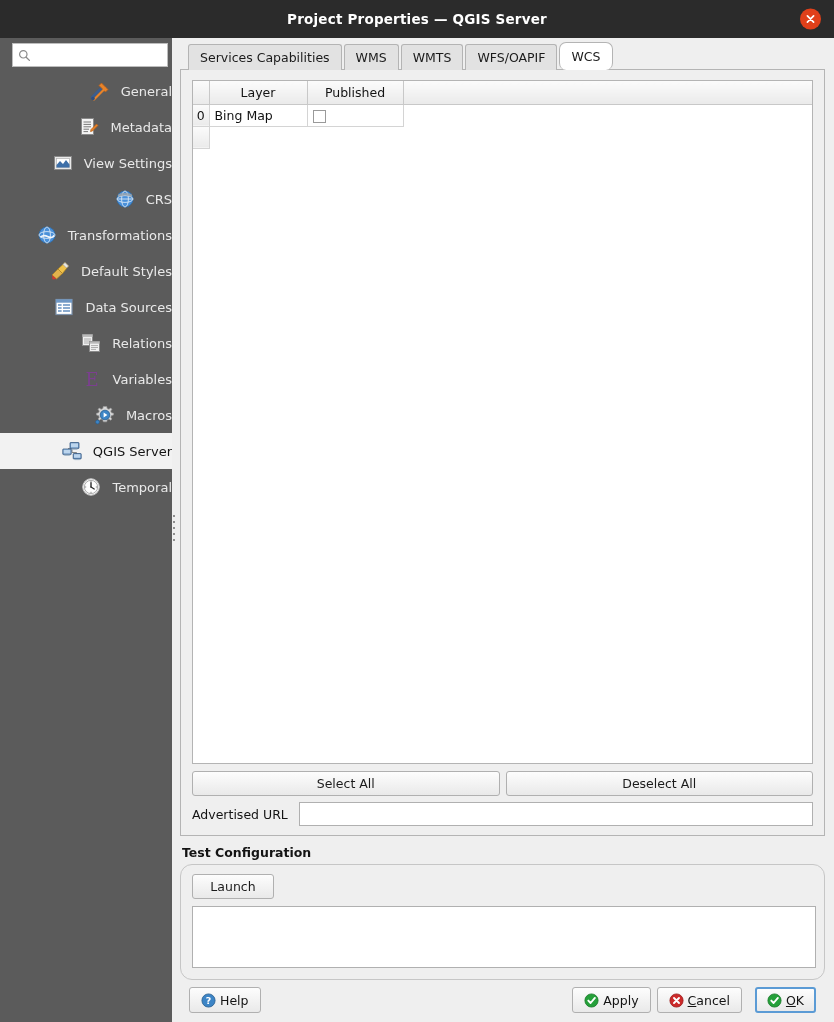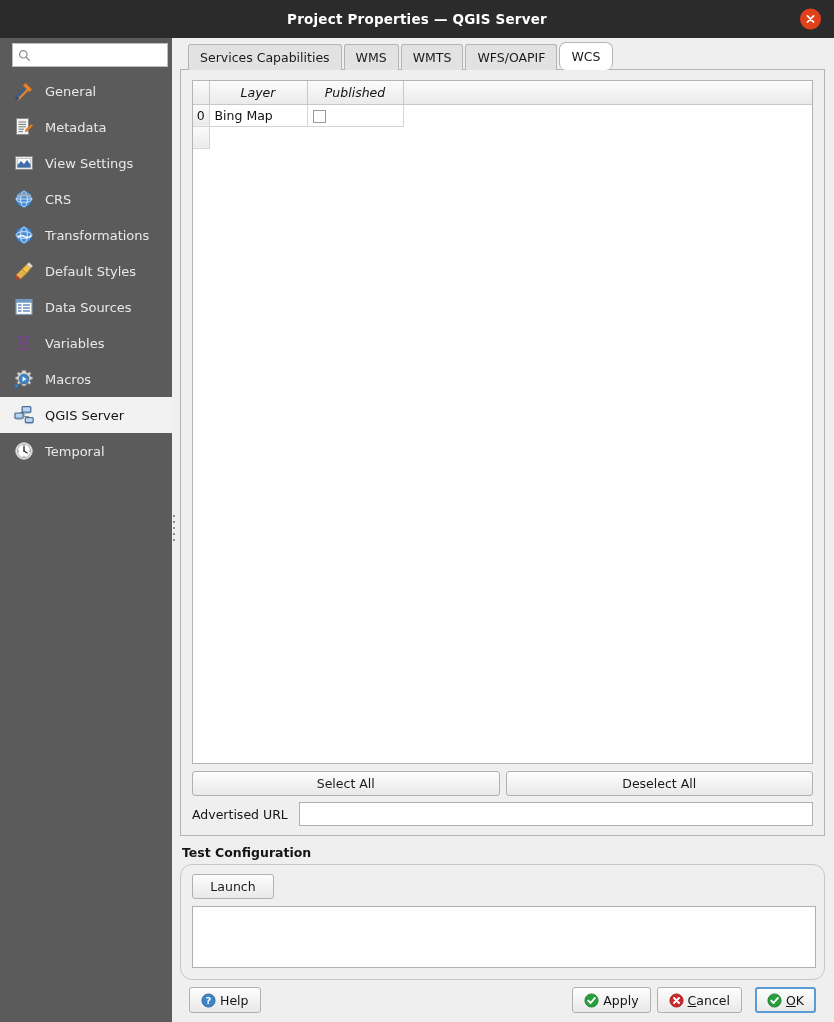--- a/index.html
+++ b/index.html
@@ -86,20 +86,21 @@
   .sidebar-list { list-style: none; margin: 0; padding: 0; }
   .sidebar-item {
     height: 36px;
     display: flex;
     align-items: center;
     padding-left: 12px;
     color: #e9e9e9;
     font-size: 13px;
     cursor: pointer;
     user-select: none;
+    justify-content: flex-end;
   }
   .sidebar-item.selected {
     background: #f2f2f2;
     color: #141414;
   }
   .sidebar-item .sb-icon {
     width: 24px; height: 24px;
     margin-right: 9px;
     flex: 0 0 24px;
     display: flex;
@@ -194,21 +195,20 @@
     font-size: 12.5px;
   }
   table.layer-table thead th {
     background: linear-gradient(#fbfbfb, #eaeaea);
     border-right: 1px solid #c8c8c8;
     border-bottom: 1px solid #c8c8c8;
     height: 23px;
     font-weight: normal;
     color: #141414;
     padding: 0 6px;
-    font-style: italic;
   }
   table.layer-table thead th.corner { width: 16px; padding: 0; }
   table.layer-table thead th.col-layer { width: 98px; }
   table.layer-table thead th.col-pub { width: 96px; }
   table.layer-table thead th.filler { border-right: none; }
   table.layer-table tbody td {
     height: 22px;
     border-right: 1px solid #d4d4d4;
     border-bottom: 1px solid #d4d4d4;
     padding: 0 5px;
@@ -450,20 +450,41 @@
                 <rect x="5" y="11.2" width="3.6" height="1.6"></rect>
                   <rect x="10" y="11.2" width="7" height="1.6"></rect>
                 <rect x="5" y="14.2" width="3.6" height="1.6"></rect>
                   <rect x="10" y="14.2" width="7" height="1.6"></rect>
               </g>
             </svg>
           </span>
           <span class="sb-label">Data Sources</span>
         </li>
 
+        <li class="sidebar-item">
+          <span class="sb-icon">
+            <svg class="ico" width="22" height="22" viewBox="0 0 22 22" aria-hidden="true">
+              <rect x="2.5" y="2.5" width="10" height="11" fill="#f0f0f0" stroke="#8a8a8a" stroke-width="1"></rect>
+              <rect x="2.5" y="2.5" width="10" height="2.4" fill="#b9b9b9"></rect>
+              <g stroke="#9a9a9a" stroke-width="0.8">
+                <path d="M4 7 H11"></path>
+                  <path d="M4 9 H11"></path>
+                  <path d="M4 11 H9"></path>
+              </g>
+              <rect x="9.5" y="9.5" width="10" height="10" fill="#f0f0f0" stroke="#8a8a8a" stroke-width="1"></rect>
+              <rect x="9.5" y="9.5" width="10" height="2.2" fill="#b9b9b9"></rect>
+              <g stroke="#9a9a9a" stroke-width="0.8">
+                <path d="M11 13.6 H18"></path>
+                  <path d="M11 15.5 H18"></path>
+                  <path d="M11 17.4 H16"></path>
+              </g>
+            </svg>
+          </span>
+          <span class="sb-label">Relations</span>
+        </li>
 
         <li class="sidebar-item">
           <span class="sb-icon">
             <svg class="ico" width="22" height="22" viewBox="0 0 22 22" aria-hidden="true">
               <text x="11" y="17.5" text-anchor="middle" font-family="DejaVu Serif, serif" font-size="18" fill="#7b3f8f">Ε</text>
             </svg>
           </span>
           <span class="sb-label">Variables</span>
         </li>
 

